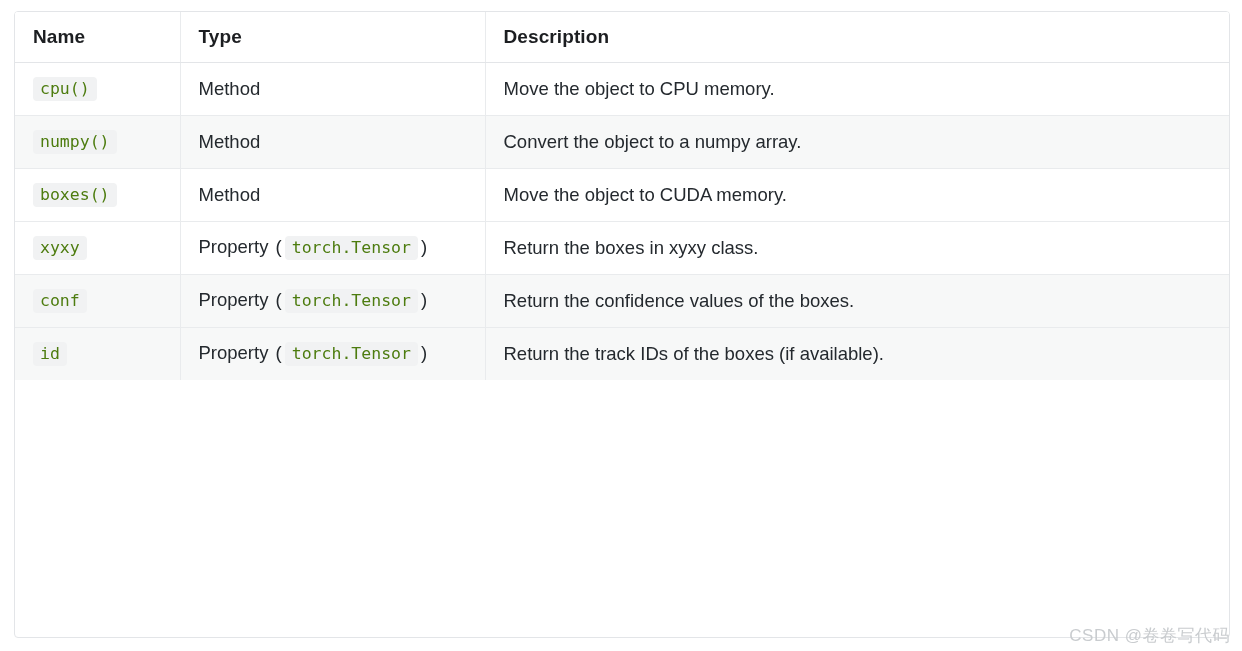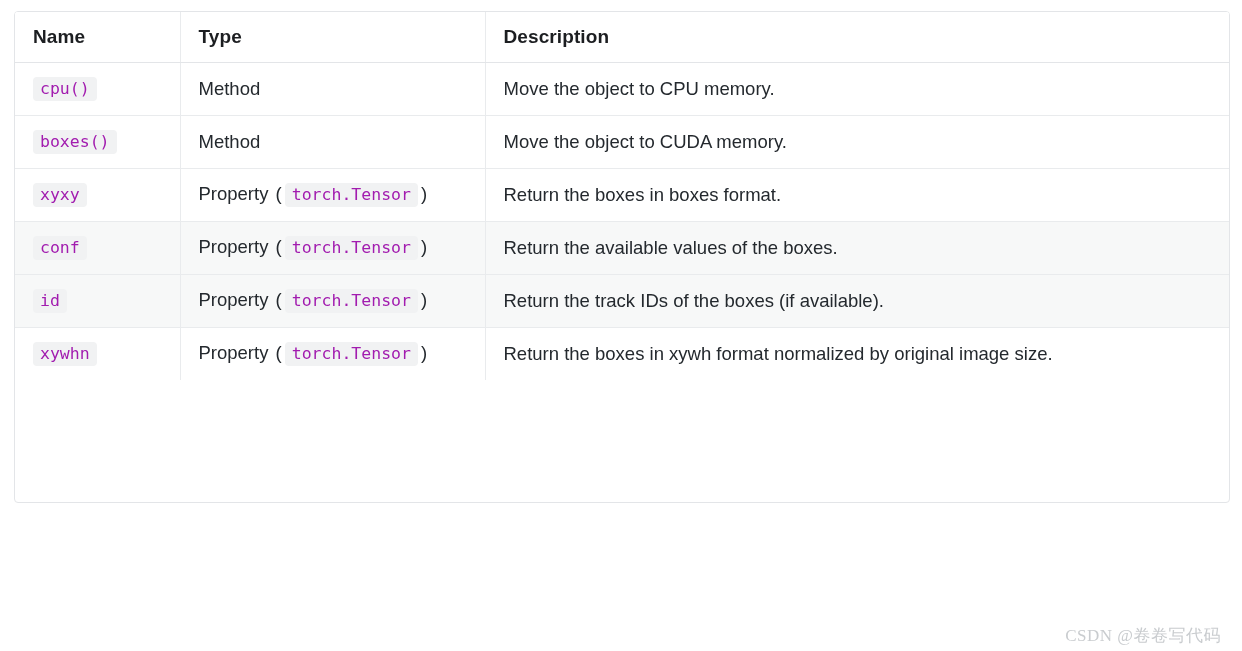--- a/index.html
+++ b/index.html
@@ -14,21 +14,21 @@
     overflow: hidden;
     font-family: "Liberation Sans", sans-serif;
     -webkit-font-smoothing: antialiased;
   }
 
   .table-wrap {
     position: absolute;
     left: 14px;
     top: 11px;
     width: 1216px;
-    height: 492px;
+    height: 627px;
     box-sizing: border-box;
     border: 1px solid #e3e5e8;
     border-radius: 4px;
     overflow: hidden;
     background: #ffffff;
   }
 
   table.api-table {
     width: 100%;
     border-collapse: collapse;
@@ -67,21 +67,21 @@
     overflow: hidden;
   }
   table.api-table tbody td:last-child { border-right: none; }
 
   table.api-table tbody tr.alt td { background: #f7f8f8; }
 
   .code-chip {
     display: inline-block;
     font-family: "DejaVu Sans Mono", "Liberation Mono", monospace;
     font-size: 16.5px;
-    color: #a21caf;
+    color: #4d7c0f;
     background: #f1f2f3;
     border-radius: 4px;
     padding: 2px 7px 3px 7px;
     line-height: 1.2;
   }
 
   .type-cell {
     font-size: 18.5px;
     color: #24292e;
     display: inline-block;
@@ -92,25 +92,25 @@
   }
   .type-cell .code-chip { margin: 8px 1px; }
 
   .desc-text {
     font-size: 18.5px;
     color: #24292e;
   }
 
   .watermark {
     position: absolute;
-    right: 21px;
+    right: 12px;
     bottom: 4px;
     font-size: 17px;
     color: #c9cccf;
-    font-family: Liberation Serif, serif;
+    font-family: Liberation Sans, sans-serif;
     letter-spacing: 0.5px;
     white-space: nowrap;
     pointer-events: none;
   }
 </style>
 </head>
 <body>
 
 <div class="table-wrap">
   <table class="api-table">
@@ -125,42 +125,42 @@
         <th>Type</th>
         <th>Description</th>
       </tr>
     </thead>
     <tbody id="table-body">
         <tr>
           <td><span class="code-chip">cpu()</span></td>
           <td><span class="type-cell"><span>Method</span></span></td>
           <td><span class="desc-text">Move the object to CPU memory.</span></td>
         </tr>
+        <tr class="alt">
+          <td><span class="code-chip">numpy()</span></td>
+          <td><span class="type-cell"><span>Method</span></span></td>
+          <td><span class="desc-text">Convert the object to a numpy array.</span></td>
+        </tr>
         <tr>
           <td><span class="code-chip">boxes()</span></td>
           <td><span class="type-cell"><span>Method</span></span></td>
           <td><span class="desc-text">Move the object to CUDA memory.</span></td>
         </tr>
         <tr>
           <td><span class="code-chip">xyxy</span></td>
           <td><span class="type-cell"><span>Property</span> <span class="paren">(</span><span class="code-chip">torch.Tensor</span><span class="paren">)</span></span></td>
-          <td><span class="desc-text">Return the boxes in boxes format.</span></td>
+          <td><span class="desc-text">Return the boxes in xyxy class.</span></td>
         </tr>
         <tr class="alt">
           <td><span class="code-chip">conf</span></td>
           <td><span class="type-cell"><span>Property</span> <span class="paren">(</span><span class="code-chip">torch.Tensor</span><span class="paren">)</span></span></td>
-          <td><span class="desc-text">Return the available values of the boxes.</span></td>
+          <td><span class="desc-text">Return the confidence values of the boxes.</span></td>
         </tr>
         <tr class="alt">
           <td><span class="code-chip">id</span></td>
           <td><span class="type-cell"><span>Property</span> <span class="paren">(</span><span class="code-chip">torch.Tensor</span><span class="paren">)</span></span></td>
           <td><span class="desc-text">Return the track IDs of the boxes (if available).</span></td>
-        </tr>
-        <tr>
-          <td><span class="code-chip">xywhn</span></td>
-          <td><span class="type-cell"><span>Property</span> <span class="paren">(</span><span class="code-chip">torch.Tensor</span><span class="paren">)</span></span></td>
-          <td><span class="desc-text">Return the boxes in xywh format normalized by original image size.</span></td>
         </tr>
       </tbody>
   </table>
 </div>
 
 <div class="watermark">CSDN @卷卷写代码</div>
 
 </body></html>

